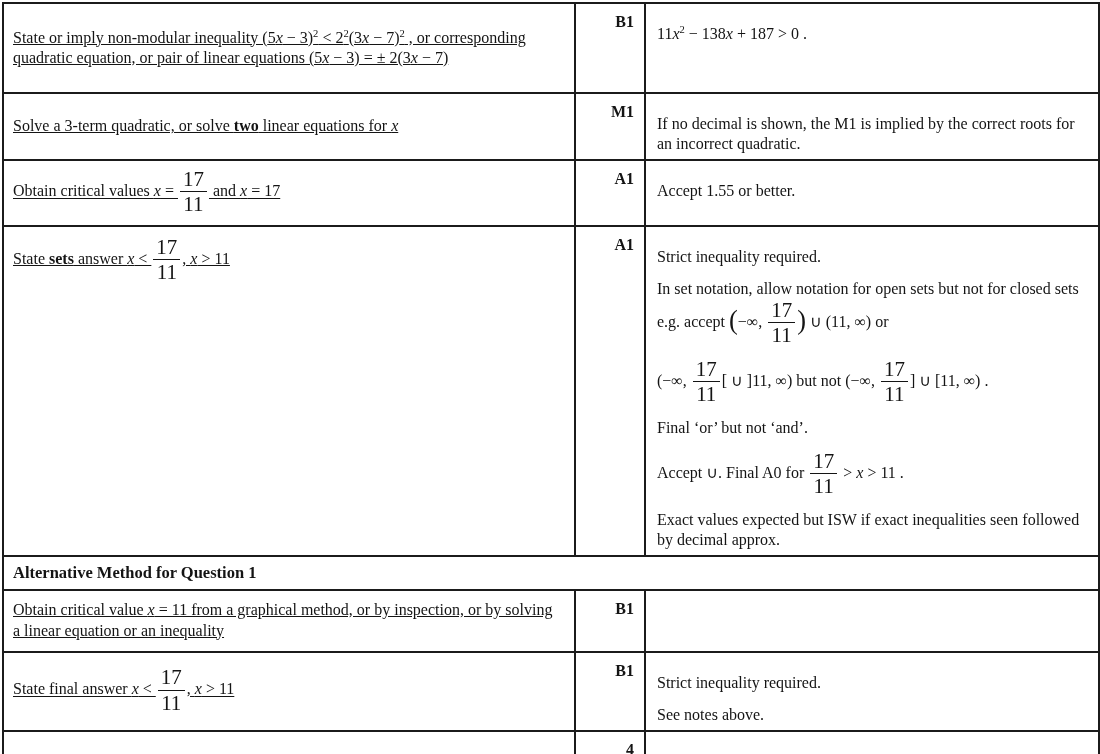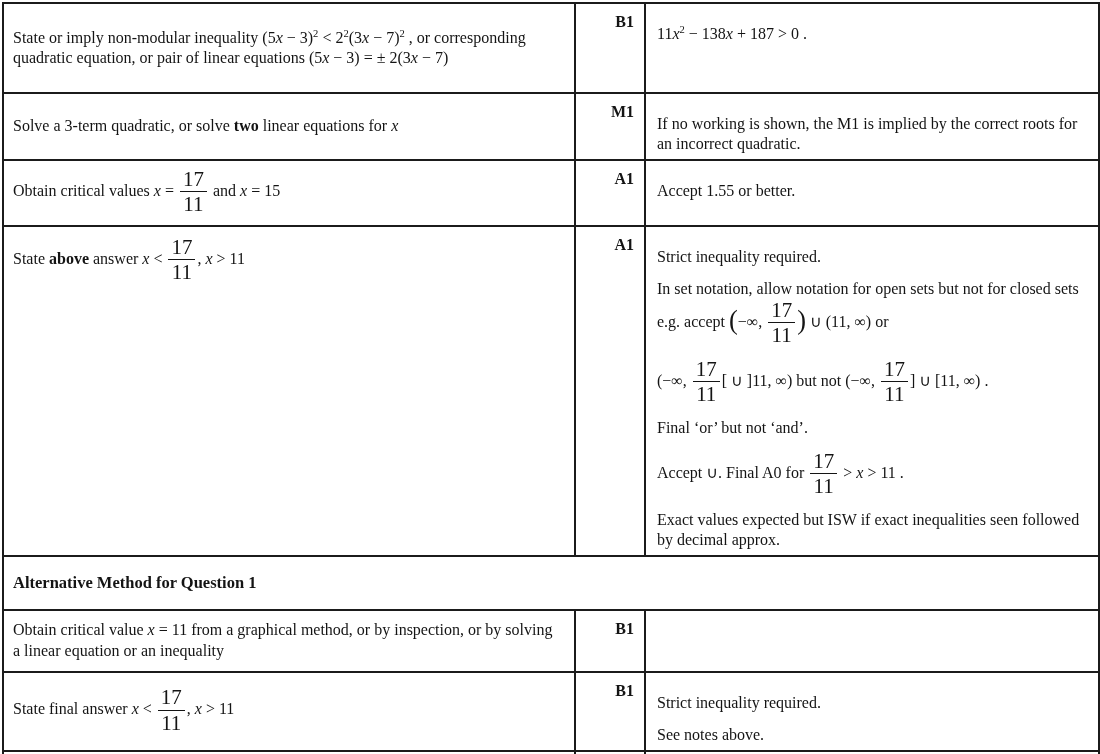--- a/index.html
+++ b/index.html
@@ -18,20 +18,21 @@
   td{
     border:2px solid #1b1b1b;
     font-size:16px;
     line-height:1.28;
     vertical-align:top;
     overflow:hidden;
   }
   td.cell-left{
     vertical-align:middle;
     padding:7px 12px 7px 9px;
+    text-decoration:underline;
   }
   td.cell-left.vtop{vertical-align:top;padding-top:10px;}
   td.cell-mark{
     text-align:right;
     font-weight:bold;
     padding:8px 10px 4px 4px;
     vertical-align:top;
   }
   td.cell-guide{
     padding:8px 12px 4px 11px;
@@ -76,43 +77,43 @@
           <td class="cell-left"><span>State or imply non-modular inequality (</span><span>5</span><span class="it">x</span><span> − 3)</span><sup class="sup">2</sup><span> &lt; 2</span><sup class="sup">2</sup><span>(3</span><span class="it">x</span><span> − 7)</span><sup class="sup">2</sup><span> , or corresponding quadratic equation, or pair of linear equations (5</span><span class="it">x</span><span> − 3) = ± 2(3</span><span class="it">x</span><span> − 7)</span></td>
           <td class="cell-mark">B1</td>
           <td class="cell-guide">
             <div class="para"><span>11</span><span class="it">x</span><sup class="sup">2</sup><span> − 138</span><span class="it">x</span><span> + 187 &gt; 0 .</span></div>
           </td>
         </tr>
         <tr style="height: 56px; padding-left: 32px;">
           <td class="cell-left"><span>Solve a 3-term quadratic, or solve </span><span class="bd">two</span><span> linear equations for </span><span class="it">x</span></td>
           <td class="cell-mark">M1</td>
           <td class="cell-guide">
-            <div class="para"><span>If no working is shown, the M1 is implied by the correct roots for an incorrect quadratic.</span></div>
+            <div class="para"><span>If no decimal is shown, the M1 is implied by the correct roots for an incorrect quadratic.</span></div>
           </td>
         </tr>
         <tr style="height: 66px; padding-left: 40px;">
-          <td class="cell-left"><span>Obtain critical values </span><span class="it">x</span><span> = </span><span class="frac"><span class="num">17</span><span class="den">11</span></span><span> and </span><span class="it">x</span><span> = 15</span></td>
+          <td class="cell-left"><span>Obtain critical values </span><span class="it">x</span><span> = </span><span class="frac"><span class="num">17</span><span class="den">11</span></span><span> and </span><span class="it">x</span><span> = 17</span></td>
           <td class="cell-mark">A1</td>
           <td class="cell-guide">
             <div class="para"><span>Accept 1.55 or better.</span></div>
           </td>
         </tr>
         <tr style="height: 246px;">
-          <td class="cell-left vtop"><span>State </span><span class="bd">above</span><span> answer </span><span class="it">x</span><span> &lt; </span><span class="frac"><span class="num">17</span><span class="den">11</span></span><span>, </span><span class="it">x</span><span> &gt; 11</span></td>
+          <td class="cell-left vtop"><span>State </span><span class="bd">sets</span><span> answer </span><span class="it">x</span><span> &lt; </span><span class="frac"><span class="num">17</span><span class="den">11</span></span><span>, </span><span class="it">x</span><span> &gt; 11</span></td>
           <td class="cell-mark">A1</td>
           <td class="cell-guide">
             <div class="para"><span>Strict inequality required.</span></div>
             <div class="para"><span>In set notation, allow notation for open sets but not for closed sets e.g. accept </span><span class="big">(</span><span>−∞, </span><span class="frac"><span class="num">17</span><span class="den">11</span></span><span class="big">)</span><span> ∪ (11, ∞) or</span></div>
             <div class="para"><span>(−∞, </span><span class="frac"><span class="num">17</span><span class="den">11</span></span><span>[ ∪ ]11, ∞) but not (−∞, </span><span class="frac"><span class="num">17</span><span class="den">11</span></span><span>] ∪ [11, ∞) .</span></div>
             <div class="para"><span>Final ‘or’ but not ‘and’.</span></div>
             <div class="para"><span>Accept ∪.  Final A0 for </span><span class="frac"><span class="num">17</span><span class="den">11</span></span><span> &gt; </span><span class="it">x</span><span> &gt; 11 .</span></div>
             <div class="para"><span>Exact values expected but ISW if exact inequalities seen followed by decimal approx.</span></div>
           </td>
         </tr>
-        <tr style="height: 54px; margin-top: 36px;">
+        <tr style="height: 34px; margin-top: 36px;">
           <td class="section-cell" colspan="3"><span class="bd">Alternative Method for Question 1</span></td>
         </tr>
         <tr style="height: 62px;">
           <td class="cell-left"><span>Obtain critical value </span><span class="it">x</span><span> = 11 from a graphical method, or by inspection, or by solving a linear equation or an inequality</span></td>
           <td class="cell-mark">B1</td>
           <td class="cell-guide"></td>
         </tr>
         <tr style="height: 64px;">
           <td class="cell-left"><span>State final answer </span><span class="it">x</span><span> &lt; </span><span class="frac"><span class="num">17</span><span class="den">11</span></span><span>, </span><span class="it">x</span><span> &gt; 11</span></td>
           <td class="cell-mark">B1</td>

